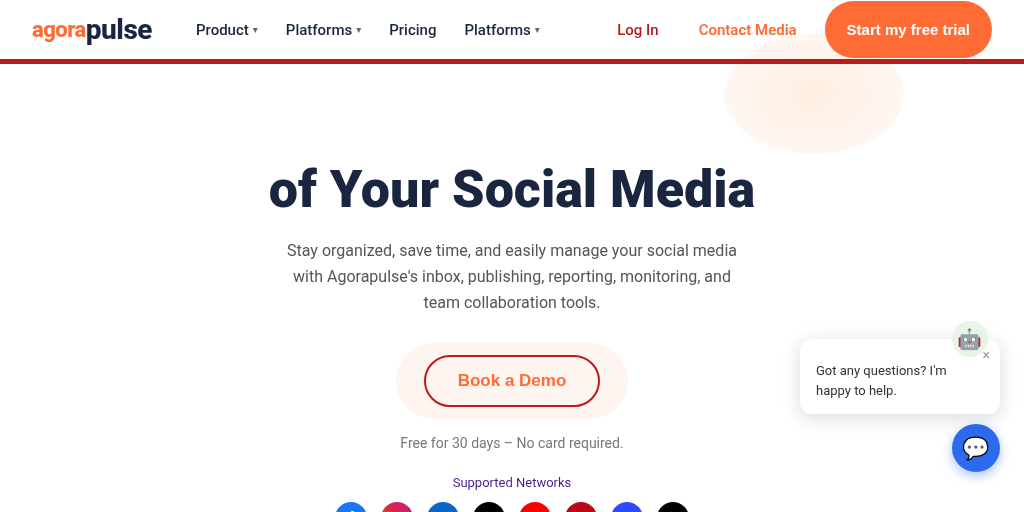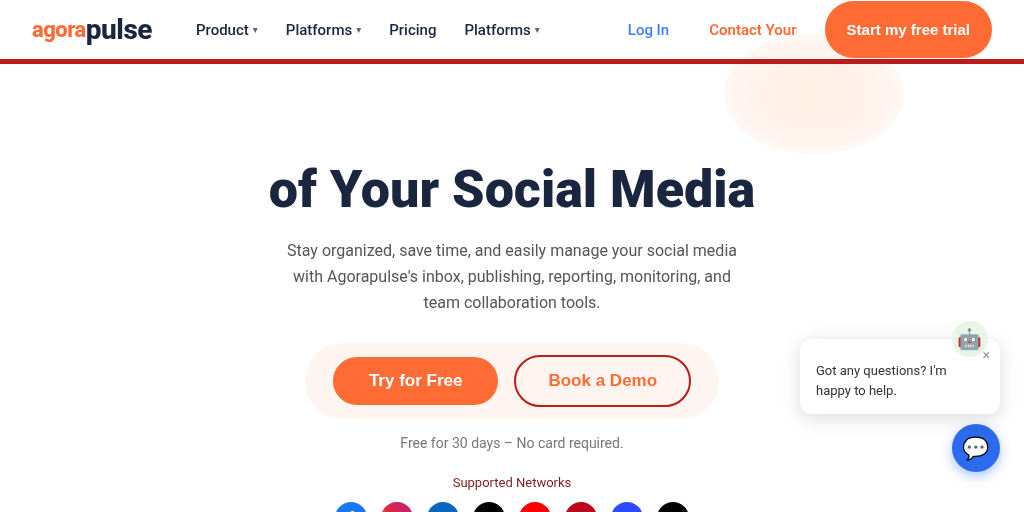--- a/index.html
+++ b/index.html
@@ -63,21 +63,21 @@
       color: #666;
     }
     .nav-right {
       display: flex;
       align-items: center;
       gap: 16px;
     }
     .btn-login {
       font-size: 15px;
       font-weight: 500;
-      color: #3b82f6;
+      color: #b91c1c;
       cursor: pointer;
       padding: 8px 12px;
     }
     .btn-contact {
       font-size: 15px;
       font-weight: 600;
       color: #ff6b35;
       cursor: pointer;
       padding: 8px 12px;
     }
@@ -168,21 +168,21 @@
     }
     .hero-note {
       font-size: 14px;
       color: #777;
       margin-bottom: 24px;
       position: relative;
       z-index: 1;
     }
     .supported-label {
       font-size: 13px;
-      color: #7f1d1d;
+      color: #4c1d95;
       margin-bottom: 12px;
       position: relative;
       z-index: 1;
     }
     .social-icons {
       display: flex;
       gap: 14px;
       align-items: center;
       position: relative;
       z-index: 1;
@@ -288,37 +288,36 @@
       <span>Pricing</span>
     </div>
     <div class="nav-item">
       <span>Platforms</span>
       <span class="chevron">▾</span>
     </div>
   </div>
 
   <div class="nav-right">
     <span class="btn-login">Log In</span>
-    <span class="btn-contact">Contact Your</span>
+    <span class="btn-contact">Contact Media</span>
     <button class="btn-trial">Start my free trial</button>
   </div>
 </nav>
 
 <section class="hero">
   <div class="blob"></div>
 
   <h1 class="hero-title">
     <br>
     <span>of Your Social Media</span>
   </h1>
 
   <p class="hero-subtitle">Stay organized, save time, and easily manage your social media with Agorapulse's inbox, publishing, reporting, monitoring, and team collaboration tools.</p>
 
   <div class="hero-buttons">
-    <button class="btn-try-free">Try for Free</button>
     <button class="btn-book-demo">Book a Demo</button>
   </div>
 
   <p class="hero-note">Free for 30 days – No card required.</p>
 
   <p class="supported-label">Supported Networks</p>
 
   <div class="social-icons">
     <div class="social-icon si-facebook">f</div>
     <div class="social-icon si-instagram">

